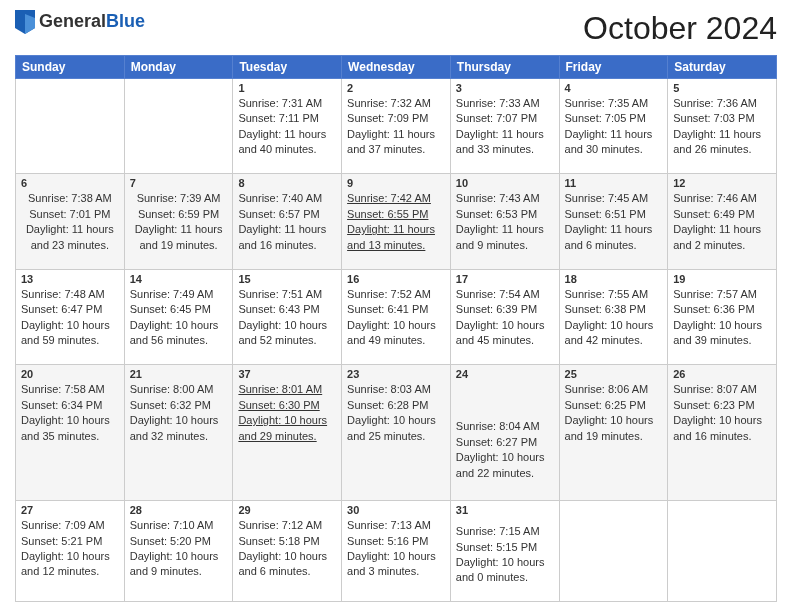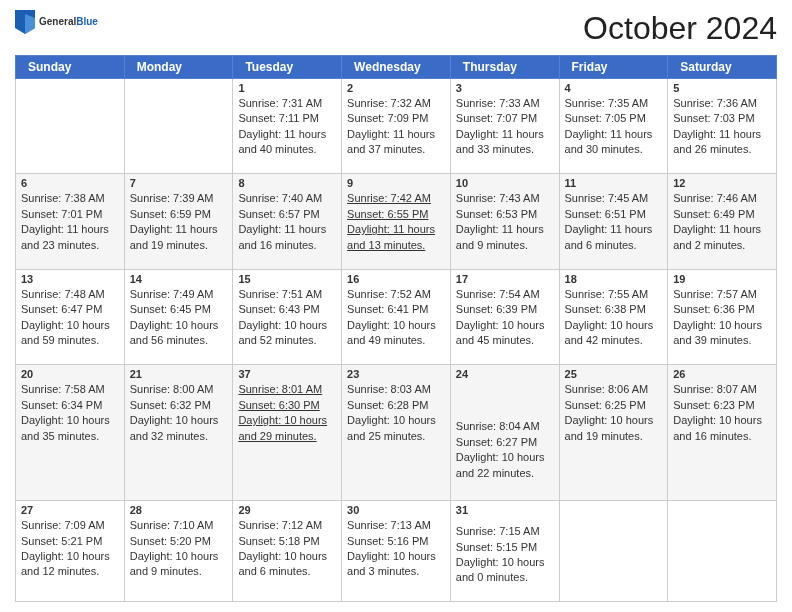--- a/index.html
+++ b/index.html
@@ -46,21 +46,21 @@
     }
     .calendar-table {
       width: 100%;
       border-collapse: collapse;
       flex: 1;
     }
     .calendar-table th {
       background-color: #3a6cc7;
       color: #fff;
       text-align: left;
-      padding: 4px 12px;
+      padding: 4px 6px;
       font-size: 12px;
       font-weight: bold;
       border: 1px solid #5580d0;
     }
     .calendar-table td {
       border: 1px solid #ccc;
       vertical-align: top;
       padding: 3px 5px;
       font-size: 9.5px;
       color: #333;
@@ -90,21 +90,21 @@
 <body>
 
 <div class="page">
   <div class="header">
     <div class="logo">
       <svg class="logo-icon" viewBox="0 0 20 24" xmlns="http://www.w3.org/2000/svg">
         <polygon points="0,0 20,0 20,18 10,24 0,18" fill="#1a5fb4"></polygon>
         <polygon points="10,4 20,8 20,18 10,24" fill="#4a90d9"></polygon>
       </svg>
       <div>
-        <div style="font-size:10px;font-weight:bold;line-height:1.2;">
+        <div style="font-size:18px;font-weight:bold;line-height:1.2;">
           <span style="color:#333;">General</span><span style="color:#1a5fb4;">Blue</span>
         </div>
       </div>
     </div>
     <div class="title-block">
       <div class="month-title">October 2024</div>
     </div>
   </div>
 
   <table class="calendar-table">
@@ -150,27 +150,27 @@
           <td>
             <span class="day-number">5</span>
             <div class="day-info" style="white-space: pre-line;">Sunrise: 7:36 AM
 Sunset: 7:03 PM
 Daylight: 11 hours and 26 minutes.</div>
           </td>
         </tr>
         <tr>
           <td>
             <span class="day-number">6</span>
-            <div class="day-info" style="white-space: pre-line;">Sunrise: 7:38 AM
+            <div class="day-info" style="white-space: pre-line; text-align: center;">Sunrise: 7:38 AM
 Sunset: 7:01 PM
 Daylight: 11 hours and 23 minutes.</div>
           </td>
           <td>
             <span class="day-number">7</span>
-            <div class="day-info" style="white-space: pre-line;">Sunrise: 7:39 AM
+            <div class="day-info" style="white-space: pre-line; text-align: center;">Sunrise: 7:39 AM
 Sunset: 6:59 PM
 Daylight: 11 hours and 19 minutes.</div>
           </td>
           <td>
             <span class="day-number">8</span>
             <div class="day-info" style="white-space: pre-line;">Sunrise: 7:40 AM
 Sunset: 6:57 PM
 Daylight: 11 hours and 16 minutes.</div>
           </td>
           <td>

